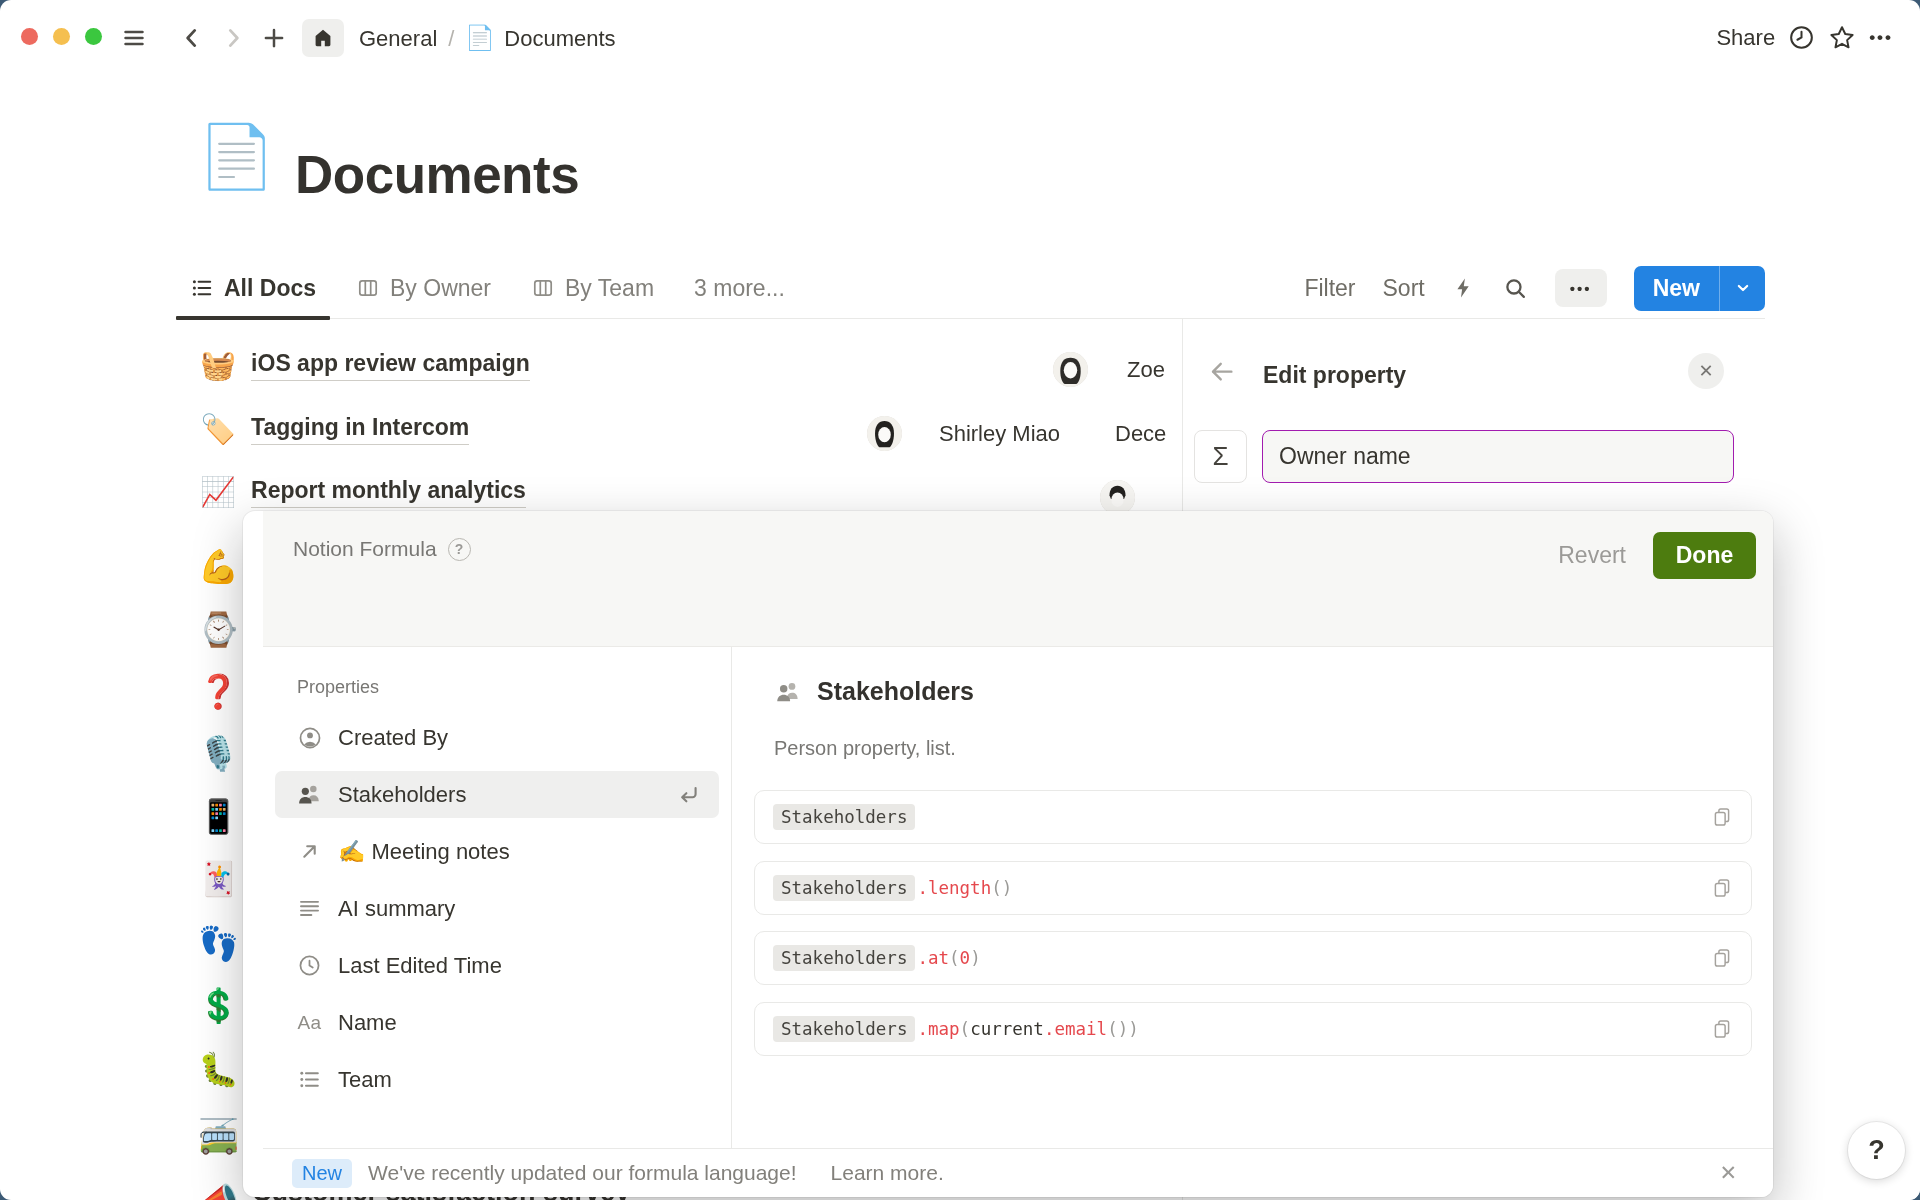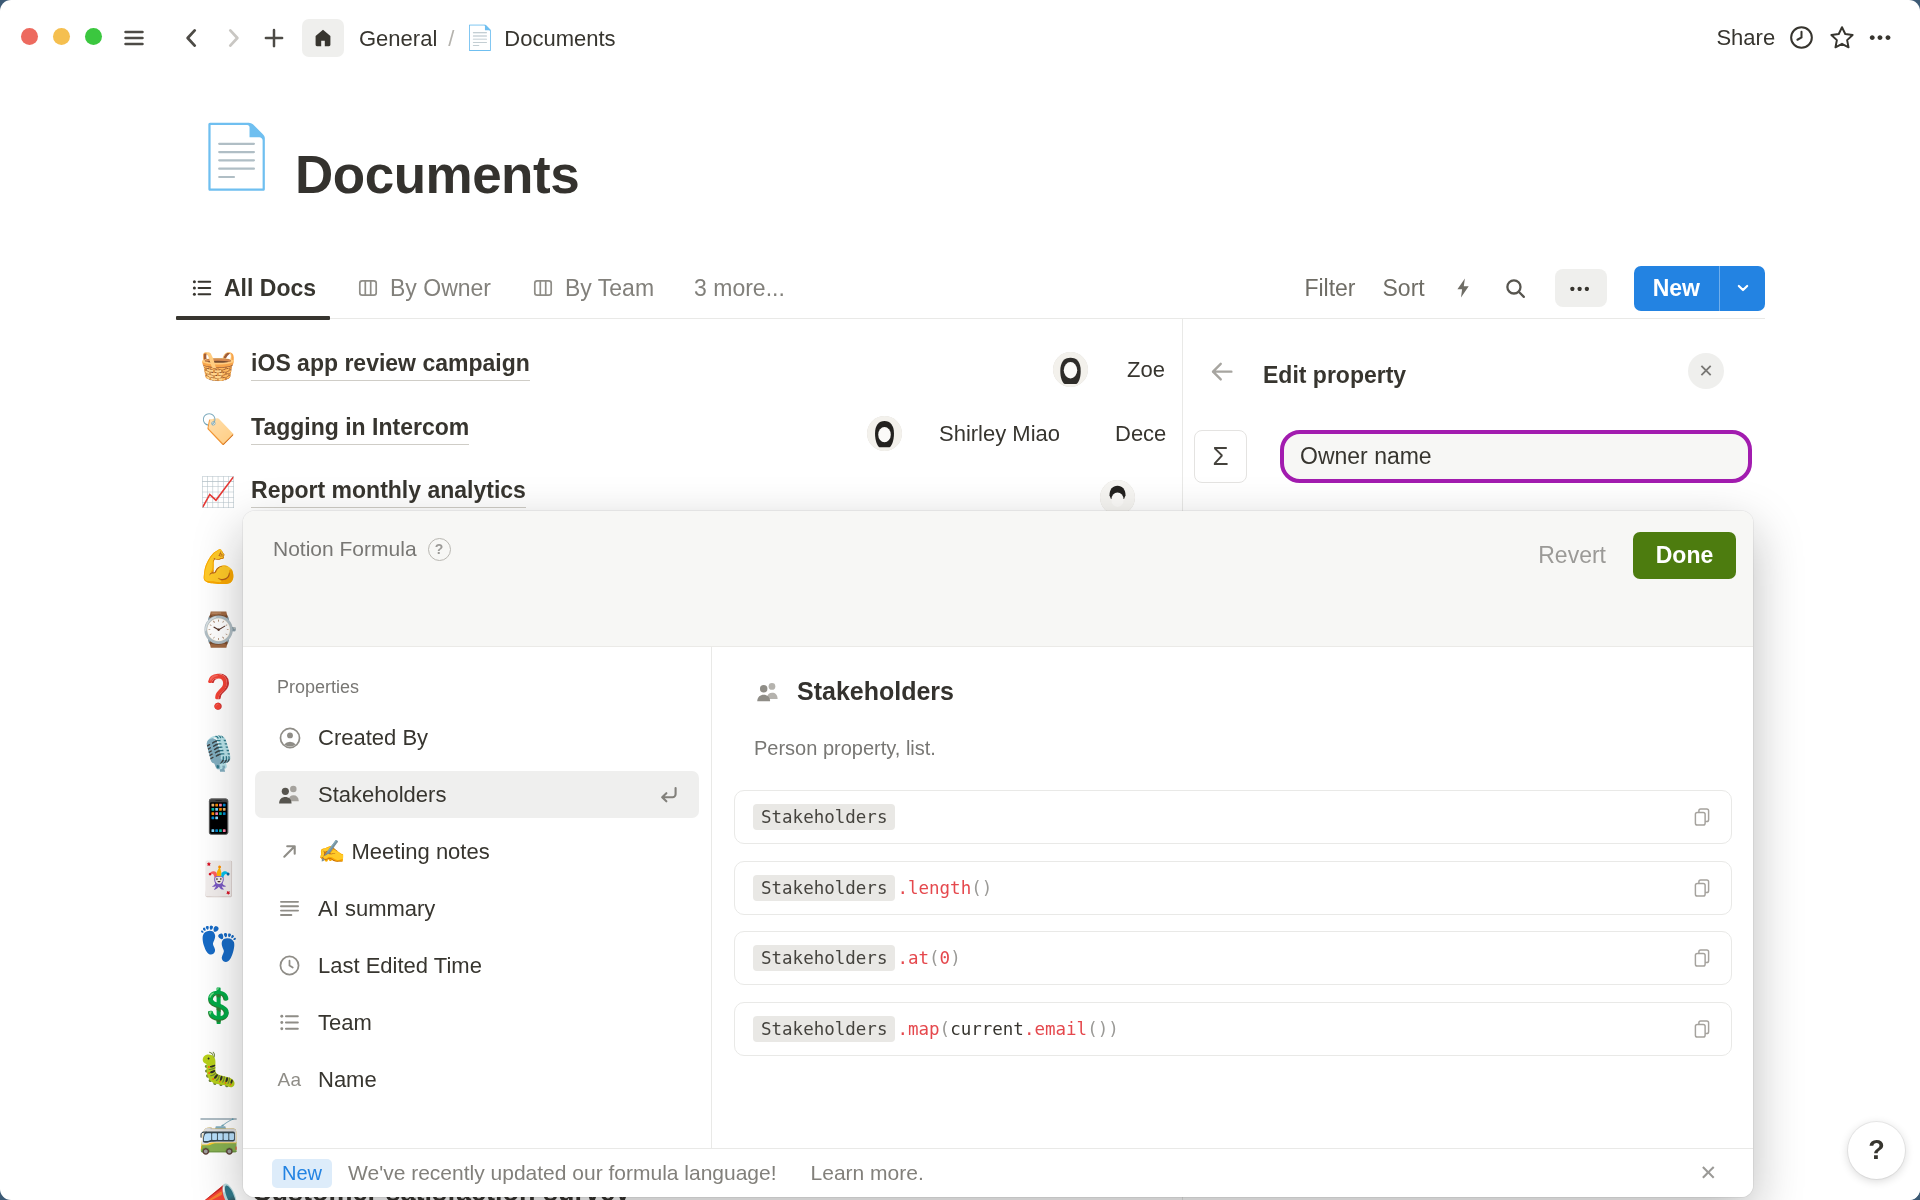--- a/index.html
+++ b/index.html
@@ -49,24 +49,24 @@
   .bottom-row-title{position:absolute;left:252px;top:858px;font-size:27px;font-weight:600;color:#34322e;white-space:nowrap;}
 
   .v-divider{position:absolute;left:1182px;top:319px;bottom:0;width:1px;background:#e9e9e7;}
 
   
   .edit-panel{position:absolute;left:1183px;top:319px;right:0;bottom:0;background:#fff;}
   .ep-back{position:absolute;left:24px;top:38px;color:#a7a5a0;}
   .ep-title{position:absolute;left:80px;top:43px;font-size:23px;font-weight:700;}
   .ep-close{position:absolute;left:505px;top:34px;width:36px;height:36px;border-radius:50%;background:#efefed;display:flex;align-items:center;justify-content:center;font-size:18px;color:#787774;}
   .sigma-box{position:absolute;left:11px;top:111px;width:53px;height:53px;border:1px solid #e4e3e1;border-radius:8px;background:#fff;display:flex;align-items:center;justify-content:center;font-size:26px;color:#44423c;box-sizing:border-box;}
-  .owner-input{position:absolute;left:97px;top:111px;width:472px;height:53px;border:4px solid #a21caf;border-radius:20px;background:#f7f7f5;font-size:23px;color:#37352f;padding:0 16px;box-sizing:border-box;font-family:"Liberation Sans",sans-serif;outline:none;}
-
-  
-  .formula-popup{position:absolute;left:243px;top:511px;width:1510px;height:686px;background:#fff;border-radius:12px;box-shadow:0 18px 50px rgba(15,15,15,0.28),0 0 0 1px rgba(15,15,15,0.05);z-index:5;display:flex;flex-direction:column;overflow:hidden;}
+  .owner-input{position:absolute;left:79px;top:111px;width:472px;height:53px;border:1px solid #a21caf;border-radius:8px;background:#f7f7f5;font-size:23px;color:#37352f;padding:0 16px;box-sizing:border-box;font-family:"Liberation Sans",sans-serif;outline:none;}
+
+  
+  .formula-popup{position:absolute;left:243px;top:511px;width:1510px;height:686px;background:#fff;border-radius:12px;box-shadow:0 18px 50px rgba(15,15,15,0.28),0 0 0 1px rgba(15,15,15,0.05);z-index:5;display:flex;flex-direction:column;overflow:hidden;padding-left:20px;}
   .fp-header{height:135px;background:#f7f7f5;border-bottom:1px solid #ebeae7;position:relative;flex:none;}
   .fp-title{position:absolute;left:30px;top:26px;display:flex;align-items:center;gap:11px;color:#787774;font-size:21px;}
   .help-circle{width:23px;height:23px;border-radius:50%;border:1.6px solid #b9b7b2;color:#9b9a97;font-size:14px;font-weight:600;display:flex;align-items:center;justify-content:center;box-sizing:border-box;}
   .fp-actions{position:absolute;right:17px;top:21px;display:flex;align-items:center;gap:27px;}
   .revert{font-size:23px;color:#9b9a97;}
   .done-btn{width:103px;height:47px;background:#4d7c0f;border-radius:7px;color:#fff;font-size:23px;font-weight:700;display:flex;align-items:center;justify-content:center;}
   .fp-body{flex:1;display:flex;min-height:0;}
   .fp-left{width:469px;flex:none;border-right:1px solid #e9e9e7;box-sizing:border-box;}
   .props-label{margin:30px 0 16px 34px;color:#787774;font-size:18px;}
   .prop-item{height:47px;margin:0 12px 10px;display:flex;align-items:center;gap:15px;padding-left:21px;border-radius:7px;font-size:22px;color:#37352f;}
@@ -357,39 +357,39 @@
           <span class="picon">
             <svg width="25" height="25" viewBox="0 0 24 24" fill="none" stroke="#8f8d87" stroke-width="1.7" stroke-linecap="round">
                 <circle cx="12" cy="12" r="8.7"></circle>
                 <path d="M12 7.4V12l3.1 1.9"></path>
               </svg>
           </span>
           <span>Last Edited Time</span>
         </div>
 
         <div class="prop-item">
+          <span class="picon aa-glyph">Aa</span>
+          <span>Name</span>
+        </div>
+
+        <div class="prop-item">
           <span class="picon">
             <svg width="25" height="25" viewBox="0 0 24 24">
                 <g fill="#8f8d87">
                   <circle cx="4.6" cy="6" r="1.4"></circle>
                   <circle cx="4.6" cy="12" r="1.4"></circle>
                   <circle cx="4.6" cy="18" r="1.4"></circle>
                 </g>
                 <g stroke="#8f8d87" stroke-width="1.9" stroke-linecap="round">
                   <path d="M8.6 6h11.4M8.6 12h11.4M8.6 18h11.4"></path>
                 </g>
               </svg>
           </span>
           <span>Team</span>
         </div>
-
-        <div class="prop-item">
-          <span class="picon aa-glyph">Aa</span>
-          <span>Name</span>
-        </div>
       </div>
 
       <div class="fp-right">
         <div class="doc-head">
           <span>
             <svg width="28" height="28" viewBox="0 0 24 24">
                 <circle cx="15.4" cy="7.2" r="2.9" fill="#b5b3ae"></circle>
                 <path d="M11 17.3c.3-3 2.1-4.6 4.6-4.6 2.6 0 4.4 1.7 4.6 4.8v.5H11z" fill="#b5b3ae"></path>
                 <circle cx="8.3" cy="9.2" r="3.2" fill="#8f8d87"></circle>
                 <path d="M2.8 19.6c.2-3.5 2.5-5.3 5.5-5.3s5.3 1.8 5.5 5.3v.4H2.8z" fill="#8f8d87"></path>

